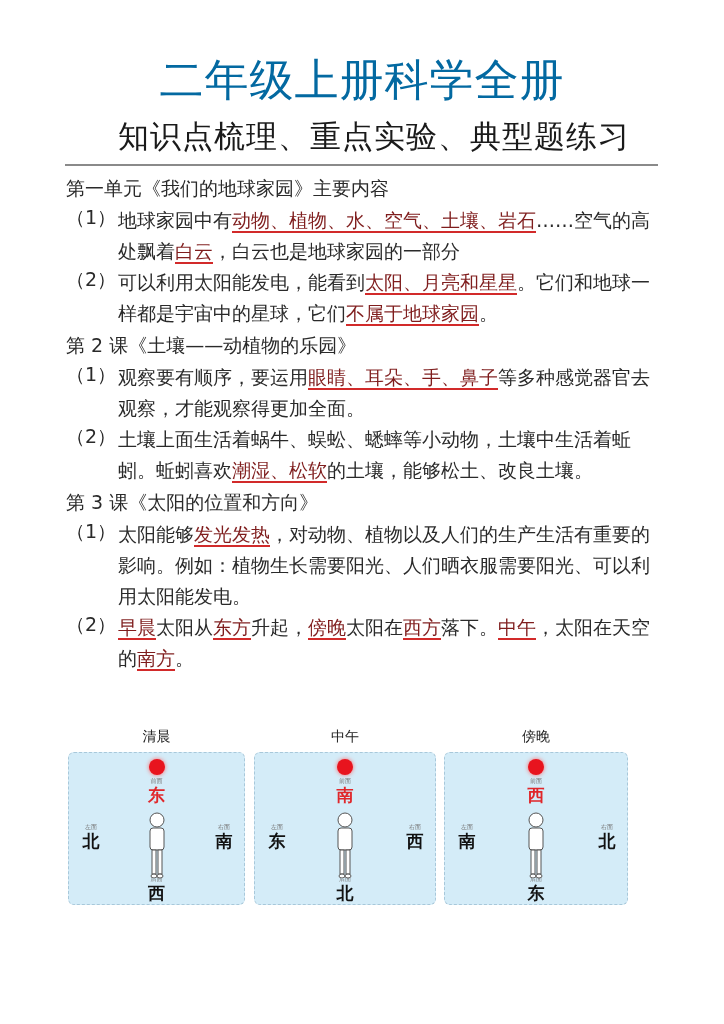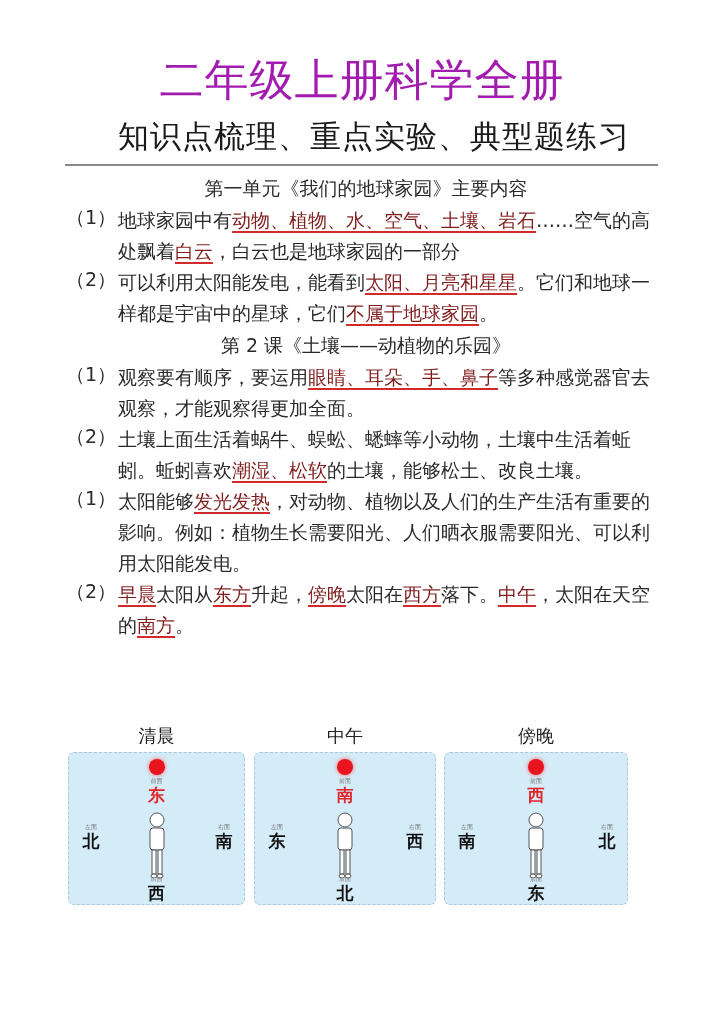--- a/index.html
+++ b/index.html
@@ -1,28 +1,28 @@
 <!DOCTYPE html>
 <html><head>
 <meta charset="utf-8">
 <style>
   html,body{margin:0;padding:0;background:#fff;}
   body{width:724px;height:1024px;position:relative;overflow:hidden;font-family:"DejaVu Sans","Liberation Sans",sans-serif;color:#222;}
-  .title{position:absolute;left:0;width:724px;top:52px;text-align:center;font-size:44px;line-height:56px;color:#a21caf;letter-spacing:1px;font-family:"DejaVu Serif","Liberation Serif",serif;}
+  .title{position:absolute;left:0;width:724px;top:52px;text-align:center;font-size:44px;line-height:56px;color:#0369a1;letter-spacing:1px;font-family:"DejaVu Serif","Liberation Serif",serif;}
   .subtitle{position:absolute;left:12px;width:724px;top:116px;text-align:center;font-size:31px;line-height:40px;color:#1a1a1a;letter-spacing:1px;font-family:"DejaVu Serif","Liberation Serif",serif;}
   .divider{position:absolute;left:65px;width:593px;top:164px;height:2px;background:#8a8a8a;}
   .content{position:absolute;left:66px;top:172px;width:600px;font-size:19px;color:#2a2a2a;}
-  .line{height:31px;line-height:31px;white-space:nowrap;text-align:center;}
+  .line{height:31px;line-height:31px;white-space:nowrap;}
   .item{position:relative;padding-left:52px;}
   .item .num{position:absolute;left:0;top:0;}
   .item .txt{line-height:31px;white-space:normal;width:548px;}
   .hl{color:#7f1d1d;border-bottom:2px solid #d22a2a;}
   .h{height:33px;line-height:33px;}
   .diagram{position:absolute;top:722px;height:190px;}
-  .dlabel{position:absolute;top:0;width:100%;text-align:center;font-size:18px;line-height:28px;color:#222;}
+  .dlabel{position:absolute;top:0;width:100%;text-align:center;font-size:14px;line-height:28px;color:#222;}
   .box{position:absolute;top:30px;left:0;right:0;bottom:7px;background:#d4ecf8;border:1px dashed #a8c8da;border-radius:6px;}
   .sun{position:absolute;width:16px;height:16px;border-radius:50%;background:#e8141e;box-shadow:0 0 4px #f66;left:50%;margin-left:-8px;top:6px;}
   .dir{position:absolute;text-align:center;width:44px;margin-left:-22px;}
   .dir .small{font-size:6px;line-height:8px;color:#777;}
   .dir .big{font-size:17px;font-weight:bold;line-height:20px;color:#111;font-family:"DejaVu Serif",serif;}
   .dir .big.red{color:#e0262a;}
   .person{position:absolute;left:50%;margin-left:-12px;top:58px;width:24px;height:70px;}
 </style>
 </head>
 <body>
@@ -46,20 +46,21 @@
   <div class="line h">第 2 课《土壤——动植物的乐园》</div>
   <div class="item">
     <span class="num">（1）</span>
     <div class="txt"><span>观察要有顺序，要运用</span><span class="hl">眼睛、耳朵、手、鼻子</span><span>等多种感觉器官去观察，才能观察得更加全面。</span></div>
   </div>
   <div class="item">
     <span class="num">（2）</span>
     <div class="txt"><span>土壤上面生活着蜗牛、蜈蚣、蟋蟀等小动物，土壤中生活着蚯蚓。蚯蚓喜欢</span><span class="hl">潮湿、松软</span><span>的土壤，能够松土、改良土壤。</span></div>
   </div>
 
+  <div class="line h">第 3 课《太阳的位置和方向》</div>
   <div class="item">
     <span class="num">（1）</span>
     <div class="txt"><span>太阳能够</span><span class="hl">发光发热</span><span>，对动物、植物以及人们的生产生活有重要的影响。例如：植物生长需要阳光、人们晒衣服需要阳光、可以利用太阳能发电。</span></div>
   </div>
   <div class="item">
     <span class="num">（2）</span>
     <div class="txt"><span class="hl">早晨</span><span>太阳从</span><span class="hl">东方</span><span>升起，</span><span class="hl">傍晚</span><span>太阳在</span><span class="hl">西方</span><span>落下。</span><span class="hl">中午</span><span>，太阳在天空的</span><span class="hl">南方</span><span>。</span></div>
   </div>
 </div>
 

